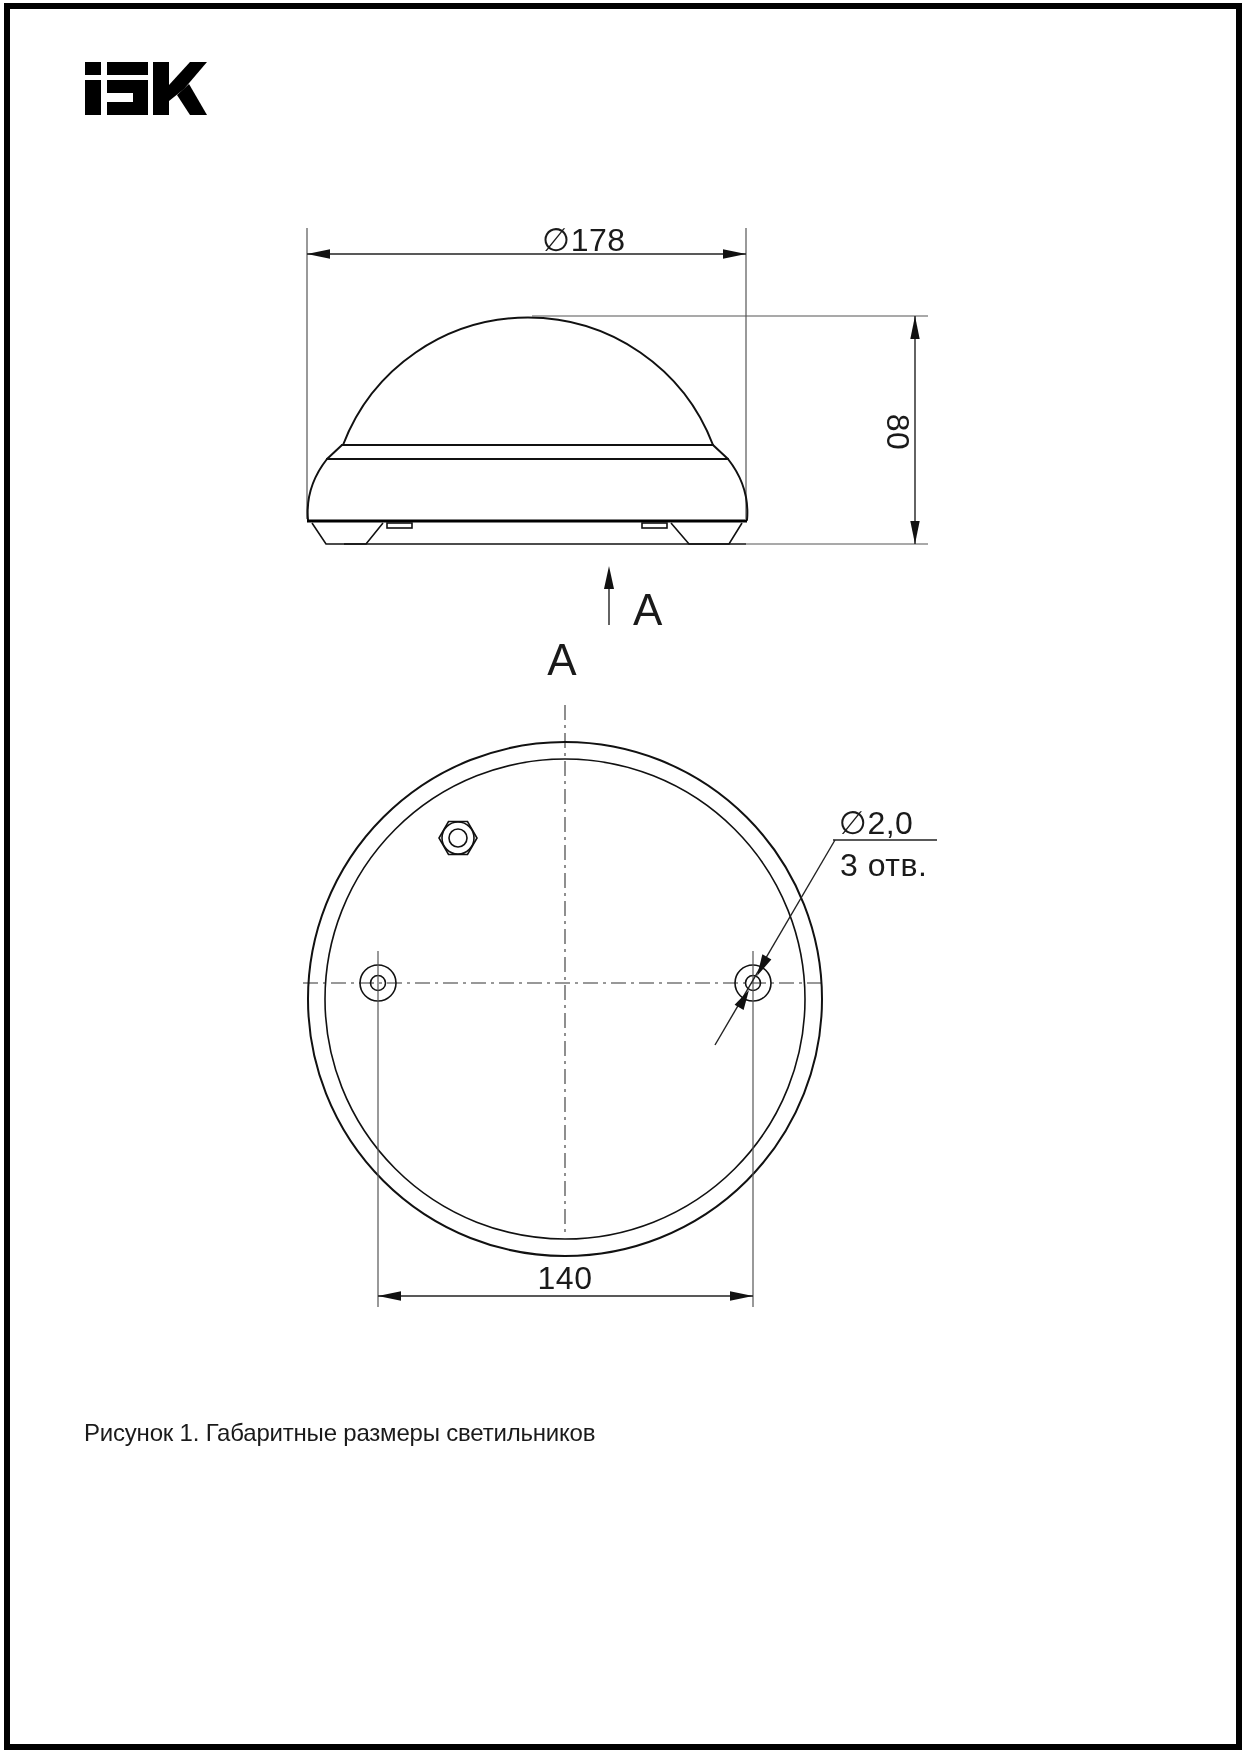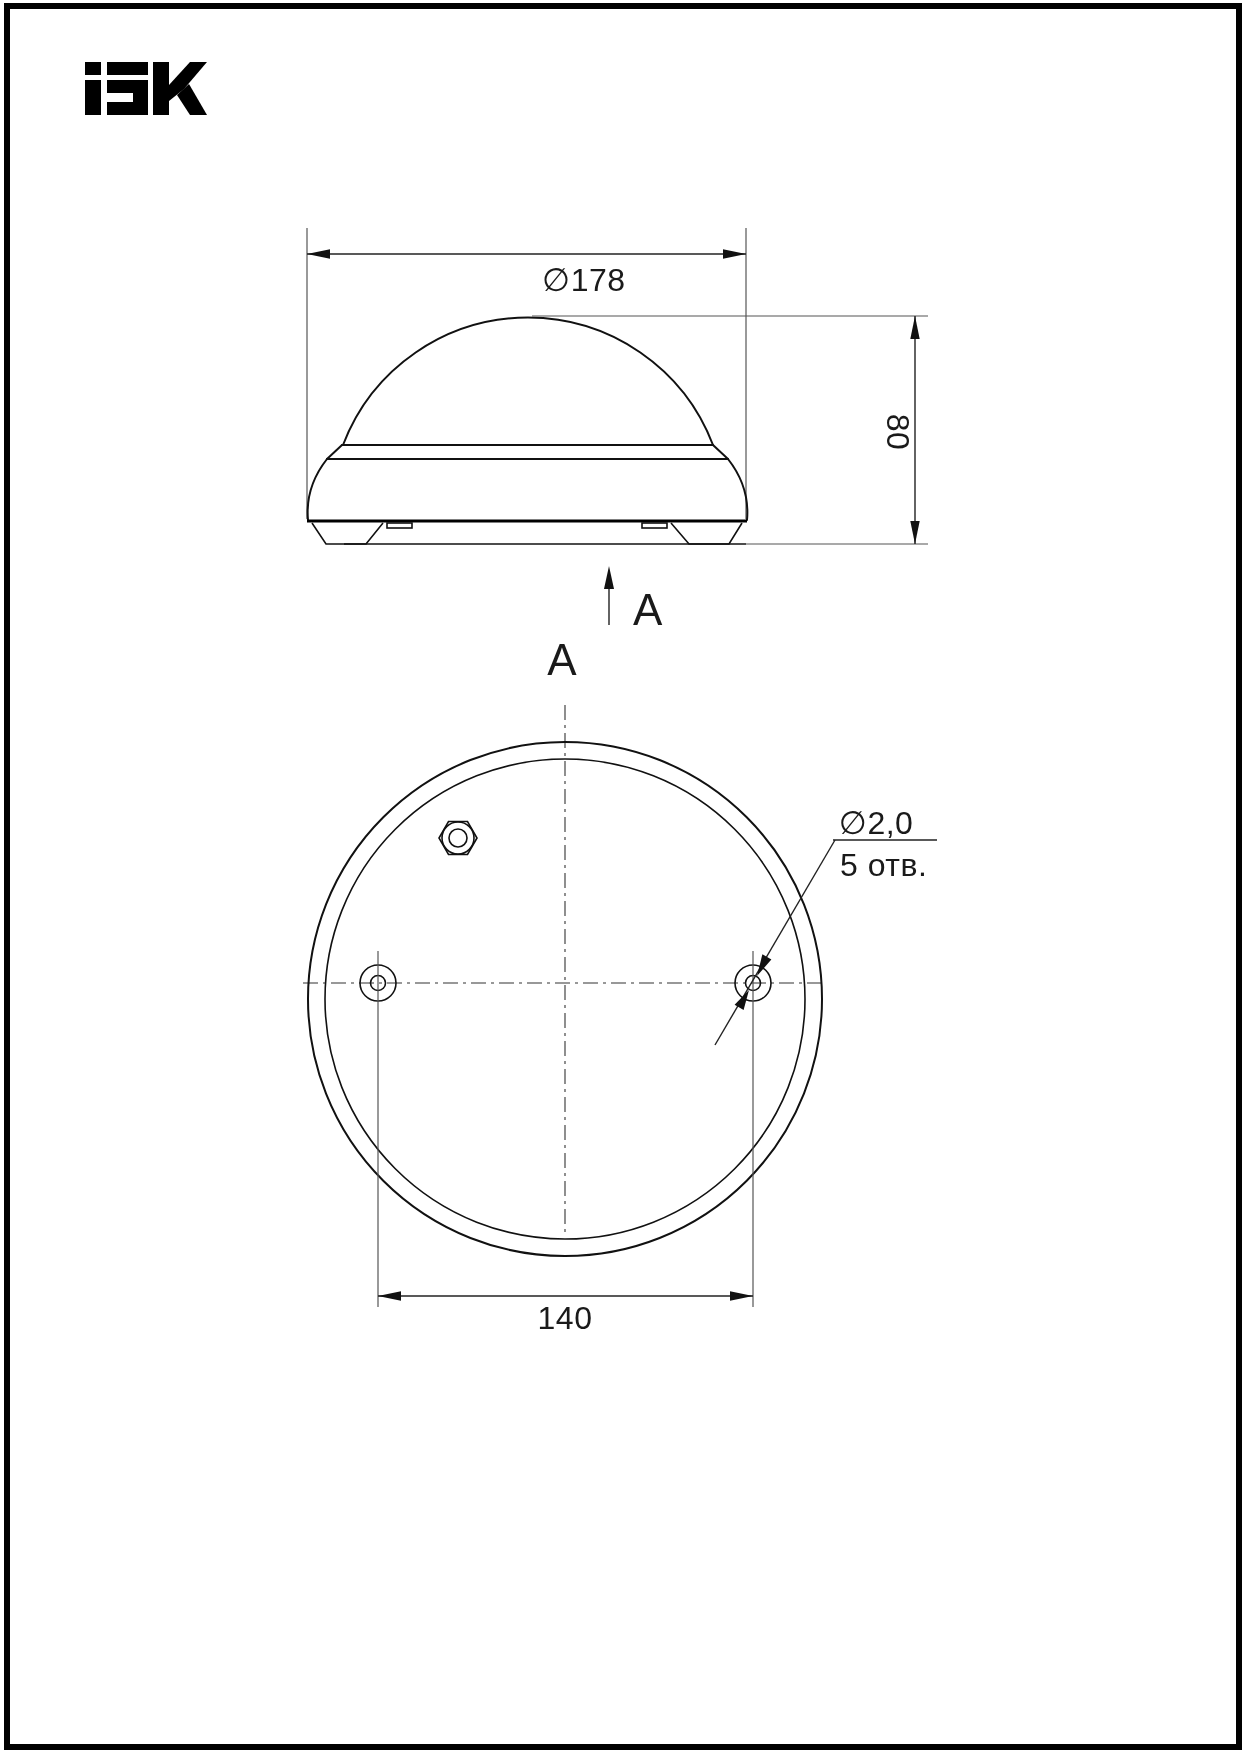--- a/index.html
+++ b/index.html
@@ -13,21 +13,21 @@
   }
   .frame{
     position:absolute;
     left:4px;top:3px;right:2px;bottom:2px;
     border:6px solid #000;
     pointer-events:none;
   }
   .lines{position:absolute;left:0;top:0;}
   .lbl{position:absolute;white-space:nowrap;color:#1a1a1a;}
   .dim{font-size:32px;letter-spacing:0.5px;}
-  .dim-center{transform:translateX(-50%);margin-top:40px;}
+  .dim-center{transform:translateX(-50%);}
   .dim-rot{transform:translate(-50%,-50%) rotate(90deg);}
   .viewletter{font-size:44px;}
   .viewletter-center{transform:translateX(-50%);}
   .caption{font-size:24px;letter-spacing:-0.2px;}
   svg .obj{stroke:#111;stroke-width:2;fill:none;stroke-linecap:round;}
   svg .obj-thin{stroke:#111;stroke-width:1.6;fill:none;}
   svg .obj-thick{stroke:#000;stroke-width:3.2;fill:none;}
   svg .thin{stroke:#555;stroke-width:1.2;fill:none;}
   svg .dimline{stroke:#222;stroke-width:1.4;fill:none;}
   svg .cline{stroke:#333;stroke-width:1.1;fill:none;stroke-dasharray:15 5 3 5;}
@@ -121,18 +121,19 @@
   <div class="lbl dim dim-center" style="left:584px;top:221px;">∅178</div>
 
   <div class="lbl dim dim-rot" style="left:897px;top:432px;">80</div>
 
   <div class="lbl viewletter" style="left:633px;top:585px;">A</div>
 
   <div class="lbl viewletter viewletter-center" style="left:562px;top:635px;">A</div>
 
   <div class="lbl dim" style="left:839px;top:804px;">∅2,0</div>
 
-  <div class="lbl dim" style="left:840px;top:847px;">5 отв.</div>
+  <div class="lbl dim" style="left:840px;top:847px;">3 отв.</div>
 
   <div class="lbl dim dim-center" style="left:565px;top:1260px;">140</div>
 
+  <div class="lbl caption" style="left:84px;top:1419px;">Рисунок 1. Габаритные размеры светильников</div>
 
 </div>
 
 </body></html>

